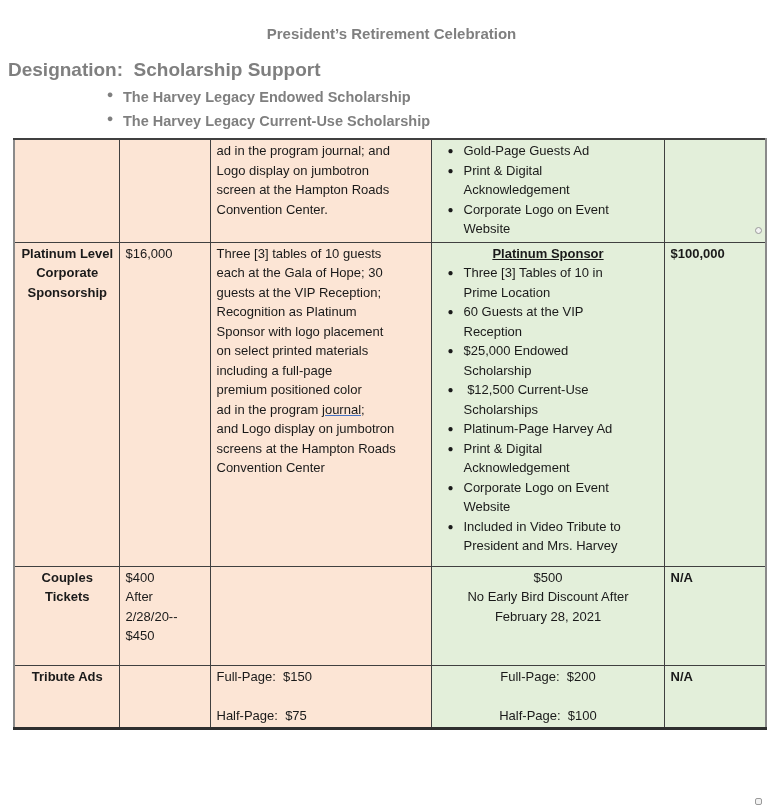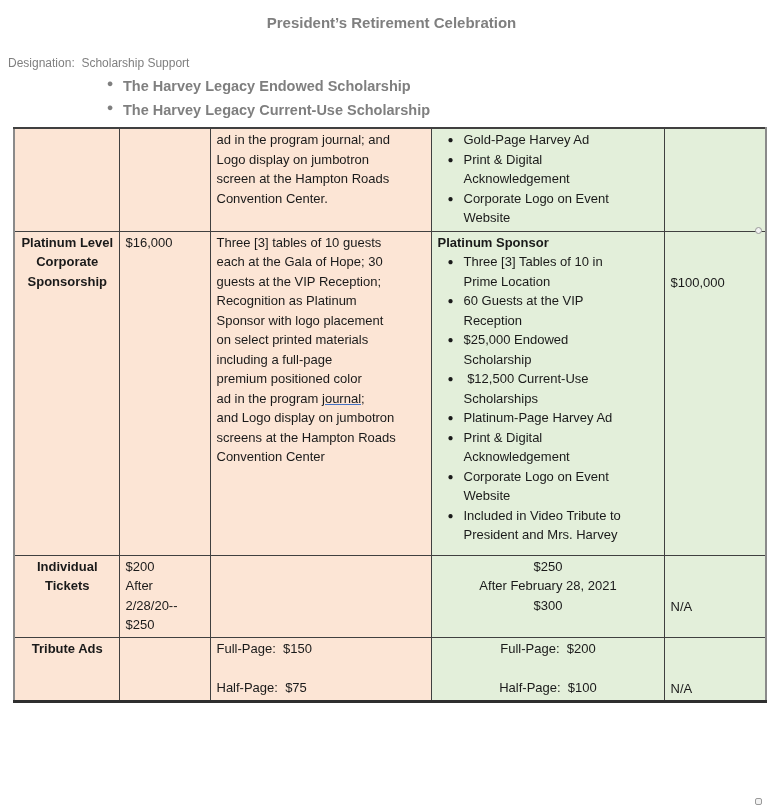--- a/index.html
+++ b/index.html
@@ -14,25 +14,25 @@
   *{box-sizing:border-box;}
   html,body{margin:0;padding:0;}
   body{
     width:768px;height:809px;overflow:hidden;position:relative;
     background:#ffffff;
     font-family:"Liberation Sans","DejaVu Sans",sans-serif;
     color:var(--text_black);
   }
   .page-title{
     text-align:center;color:var(--title_gray);font-weight:bold;
-    font-size:15px;line-height:23px;margin-top:11px;padding-left:15px;
+    font-size:15px;line-height:23px;margin-top:22px;padding-left:15px;
   }
   .designation{
-    margin:22px 0 4px 8px;color:var(--title_gray);font-weight:normal;
-    font-size:12px;white-space:pre-wrap;
+    margin:14px 0 4px 8px;color:var(--title_gray);font-weight:bold;
+    font-size:19px;white-space:pre-wrap;
   }
   .header-bullets{margin-left:97px;color:var(--title_gray);font-weight:bold;font-size:14.5px;}
   .header-bullets .bullet-item{line-height:24px;}
   .header-bullets .bullet-dot{width:22px;font-size:11px;}
   
   table.sponsor{
     border-collapse:collapse;table-layout:fixed;
     margin:5px 0 0 13px;width:752px;
     font-size:13px;line-height:19.5px;
     border:2px solid var(--outer_border);
@@ -43,26 +43,26 @@
     border:1px solid var(--border);
     vertical-align:top;padding:1px 5px 2px 6px;
     overflow:hidden;
   }
   td.peach{background:var(--peach);}
   td.green{background:var(--green);}
   tr.r1{height:103px;} tr.r2{height:324px;} tr.r3{height:99px;} tr.r4{height:79px;} tr.r5{height:58px;}
   .lbl{font-weight:bold;text-align:center;}
   .pre{white-space:pre-wrap;}
   .center{text-align:center;}
-  .benefit-head{font-weight:bold;}
+  .benefit-head{font-weight:bold;text-decoration:underline;text-align:center;}
   .bullets{padding-right:22px;}
   .bullet-item{display:flex;align-items:flex-start;}
   .bullet-dot{width:26px;flex:0 0 26px;text-align:center;font-size:10px;line-height:19.5px;}
   .bullet-text{flex:1;white-space:pre-wrap;}
-  .value{font-weight:normal;margin-top:40px;}
+  .value{font-weight:bold;}
   .u-link{text-decoration:underline;text-decoration-color:var(--link_underline);}
   .handle{
     position:absolute;border:1px solid #9a9a9a;background:#f2f2f2;border-radius:50%;
   }
   .handle.side{left:755px;top:227px;width:7px;height:7px;}
   .handle.corner{left:755px;top:798px;width:7px;height:7px;border-radius:2px;}
 </style>
 </head>
 <body>
 
@@ -103,21 +103,21 @@
     <td class="peach">
           <div class="pre">ad in the program journal; and
 Logo display on jumbotron
 screen at the Hampton Roads
 Convention Center.</div>
         </td>
     <td class="green">
           <div class="bullets">
             <div class="bullet-item">
               <span class="bullet-dot">●</span>
-              <span class="bullet-text">Gold-Page Harvey Ad</span>
+              <span class="bullet-text">Gold-Page Guests Ad</span>
             </div>
             <div class="bullet-item">
               <span class="bullet-dot">●</span>
               <span class="bullet-text">Print &amp; Digital Acknowledgement</span>
             </div>
             <div class="bullet-item">
               <span class="bullet-dot">●</span>
               <span class="bullet-text">Corporate Logo on Event Website</span>
             </div>
           </div>
@@ -183,43 +183,43 @@
               <span class="bullet-dot">●</span>
               <span class="bullet-text">Included in Video Tribute to President and Mrs. Harvey</span>
             </div>
           </div>
     </td>
     <td class="green">
           <div class="value">$100,000</div>
         </td>
   </tr>
 
-
-  <tr class="r4">
-    <td class="peach">
-          <div class="lbl">Individual Tickets</div>
-        </td>
-    <td class="peach">
-          <div class="pre">$200
+  <tr class="r3">
+    <td class="peach">
+          <div class="lbl">Couples Tickets</div>
+        </td>
+    <td class="peach">
+          <div class="pre">$400
 After
 2/28/20--
-$250</div>
+$450</div>
         </td>
     <td class="peach">
           <div class="pre"></div>
         </td>
     <td class="green">
-          <div class="pre center">$250
-After February 28, 2021
-$300</div>
+          <div class="pre center">$500
+No Early Bird Discount After
+February 28, 2021</div>
         </td>
     <td class="green">
           <div class="value">N/A</div>
         </td>
   </tr>
+
 
   <tr class="r5">
     <td class="peach">
           <div class="lbl">Tribute Ads</div>
         </td>
     <td class="peach">
           <div class="pre"></div>
         </td>
     <td class="peach">
           <div class="pre">Full-Page:  $150

